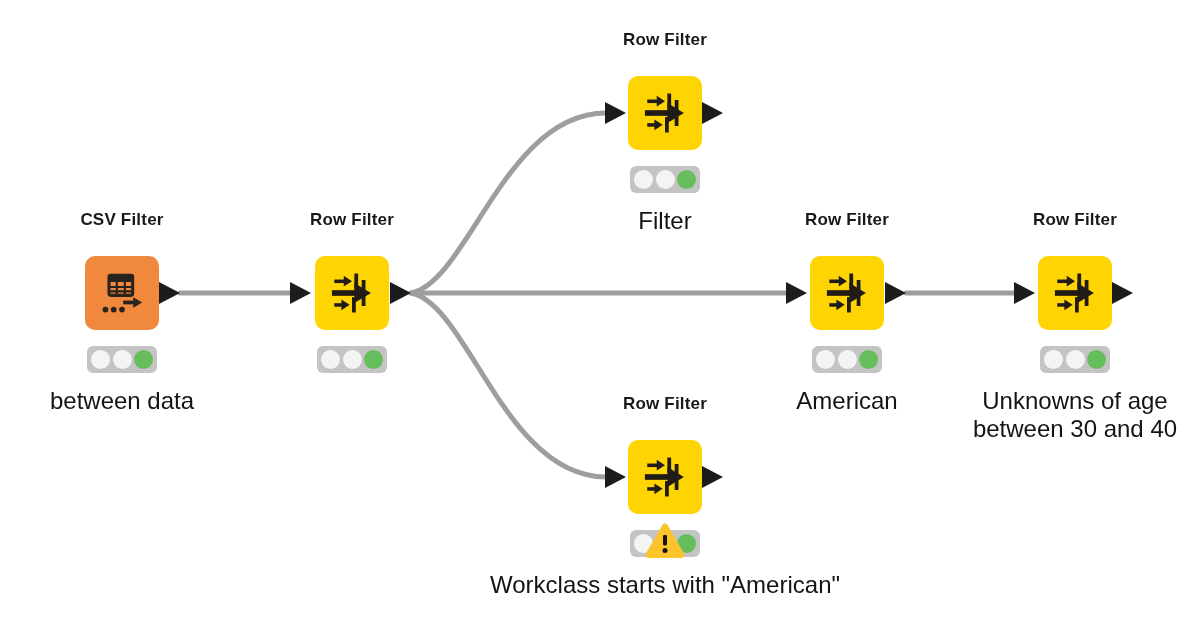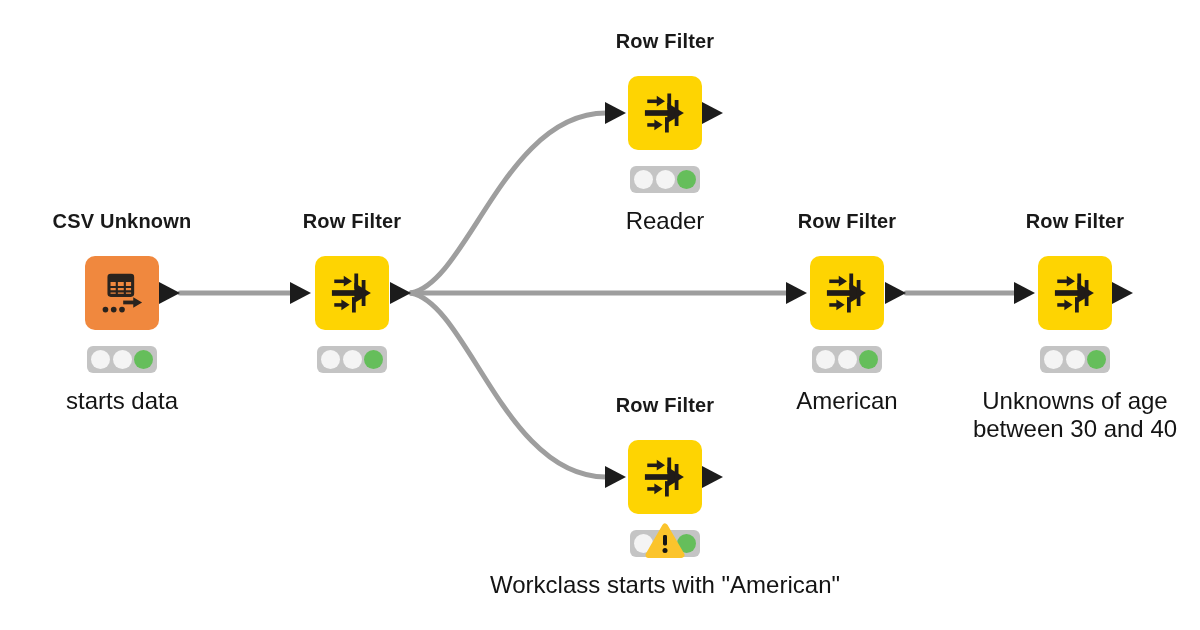--- a/index.html
+++ b/index.html
@@ -17,21 +17,21 @@
   .node{
     position:absolute;left:0;top:0;width:74px;height:74px;border-radius:10px;
     display:flex;align-items:center;justify-content:center;box-sizing:border-box;
   }
   .node.filter{background:#FED402;}
   .node.reader{background:#F0883E;}
   .node svg{display:block;}
 
   .node-title{
     position:absolute;top:-46px;left:50%;transform:translateX(-50%);
-    font-size:20px;font-weight:700;color:#191919;white-space:nowrap;text-align:right;
+    font-size:17px;font-weight:700;color:#191919;white-space:nowrap;text-align:right;
     letter-spacing:0.2px;
   }
   .traffic{
     position:absolute;top:90px;left:50%;transform:translateX(-50%);
     width:70px;height:27px;background:#C4C4C4;border-radius:6px;
     display:flex;align-items:center;justify-content:space-between;
     padding:0 4px;box-sizing:border-box;
   }
   .light{width:19px;height:19px;border-radius:50%;}
   .light.off{background:#F4F4F4;}
@@ -67,21 +67,21 @@
     <polygon class="port" points="702,102 723,113 702,124"></polygon>
     <polygon class="port" points="605,466 626,477 605,488"></polygon>
     <polygon class="port" points="702,466 723,477 702,488"></polygon>
     <polygon class="port" points="786,282 807,293 786,304"></polygon>
     <polygon class="port" points="885,282 906,293 885,304"></polygon>
     <polygon class="port" points="1014,282 1035,293 1014,304"></polygon>
     <polygon class="port" points="1112,282 1133,293 1112,304"></polygon>
   </svg>
 
   <div class="node-group" style="left:85px;top:256px">
-    <div class="node-title">CSV Unknown</div>
+    <div class="node-title">CSV Filter</div>
     <div class="node reader">
       <svg width="52" height="52" viewBox="0 0 44 44">
         <g fill="#29231E" stroke="none">
           <rect x="11" y="7" width="20" height="5.6" rx="1"></rect>
           <circle cx="8" cy="36" r="2.4"></circle>
           <circle cx="15" cy="36" r="2.4"></circle>
           <circle cx="22" cy="36" r="2.4"></circle>
           <polygon points="31.5,25.5 39,30 31.5,34.5"></polygon>
         </g>
         <g fill="none" stroke="#29231E">
@@ -90,21 +90,21 @@
           <path d="M11 16.9 H31 M11 20.6 H31" stroke-width="1.8"></path>
           <path d="M23 30 H33" stroke-width="3.2"></path>
         </g>
       </svg>
     </div>
     <div class="traffic">
       <span class="light off"></span>
       <span class="light off"></span>
       <span class="light green"></span>
     </div>
-    <div class="node-label">starts data</div>
+    <div class="node-label">between data</div>
   </div>
 
   <div class="node-group" style="left:315px;top:256px">
     <div class="node-title">Row Filter</div>
     <div class="node filter">
       <svg width="52" height="52" viewBox="0 0 44 44">
         <g fill="#211C18" stroke="none">
           <rect x="7" y="10.6" width="9.5" height="3"></rect>
           <polygon points="15,7.5 22,12 15,16.5"></polygon>
           <rect x="24" y="5.5" width="3.2" height="13"></rect>
@@ -140,21 +140,21 @@
           <polygon points="13,27.5 20,32 13,36.5"></polygon>
           <rect x="22" y="25.5" width="3.2" height="13"></rect>
         </g>
       </svg>
     </div>
     <div class="traffic">
       <span class="light off"></span>
       <span class="light off"></span>
       <span class="light green"></span>
     </div>
-    <div class="node-label">Reader</div>
+    <div class="node-label">Filter</div>
   </div>
 
   <div class="node-group" style="left:628px;top:440px">
     <div class="node-title">Row Filter</div>
     <div class="node filter">
       <svg width="52" height="52" viewBox="0 0 44 44">
         <g fill="#211C18" stroke="none">
           <rect x="7" y="10.6" width="9.5" height="3"></rect>
           <polygon points="15,7.5 22,12 15,16.5"></polygon>
           <rect x="24" y="5.5" width="3.2" height="13"></rect>

